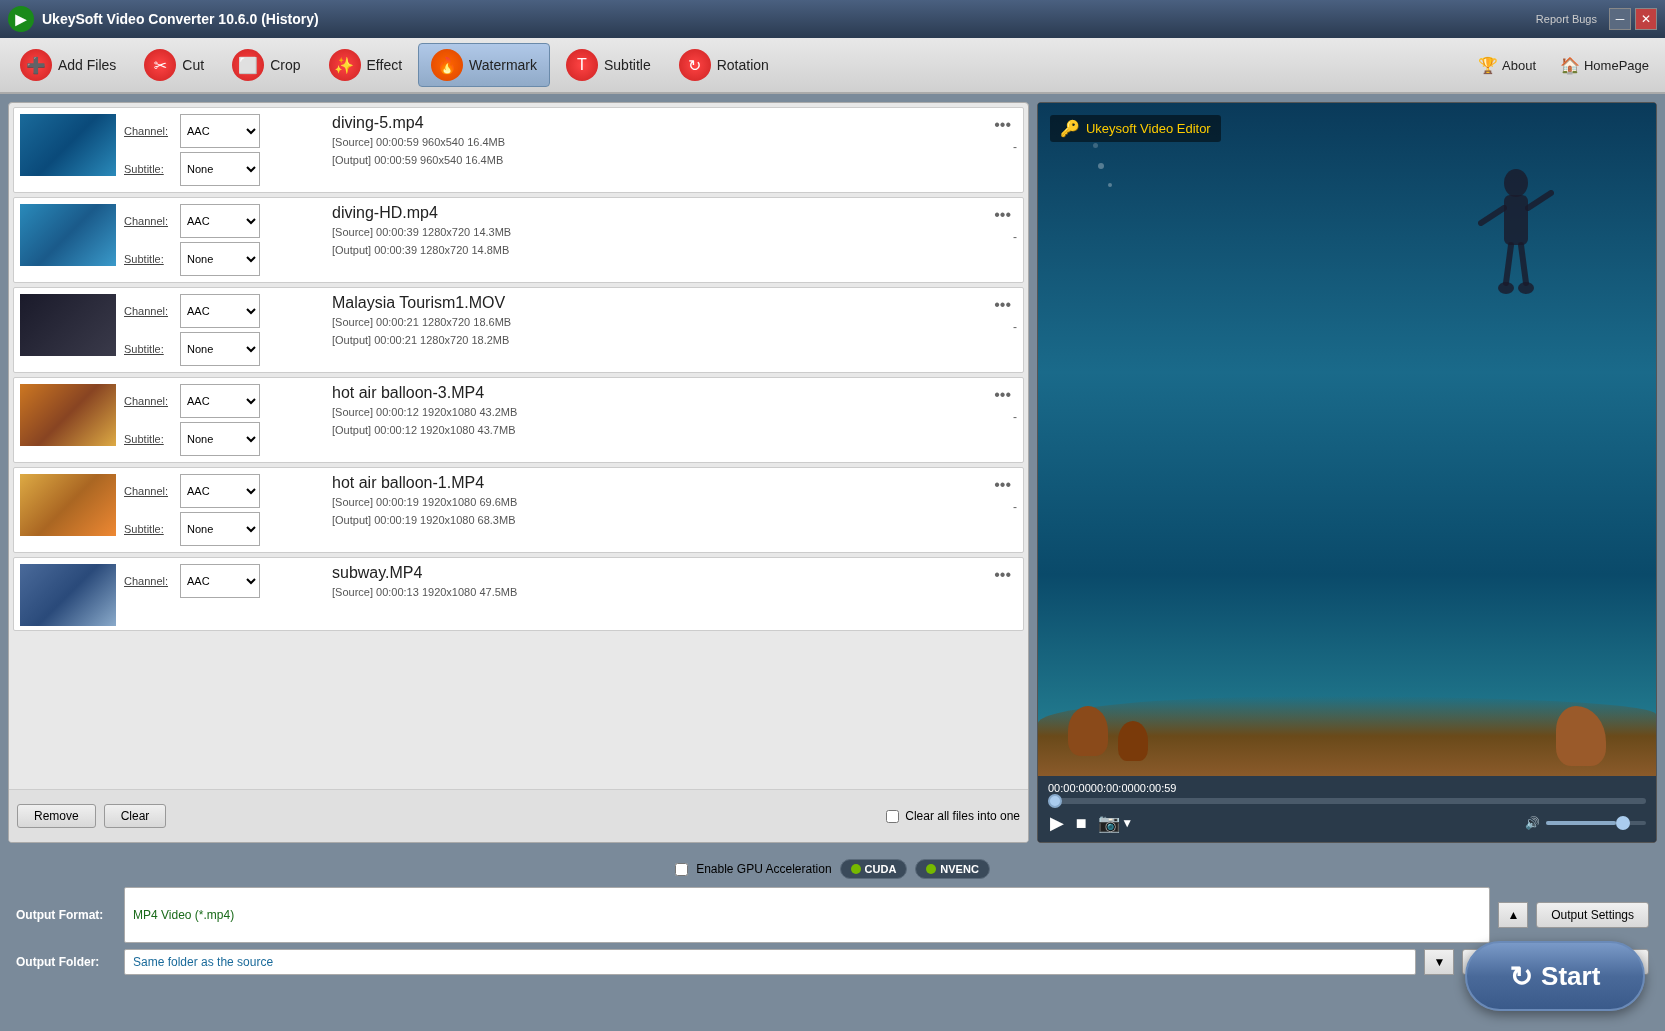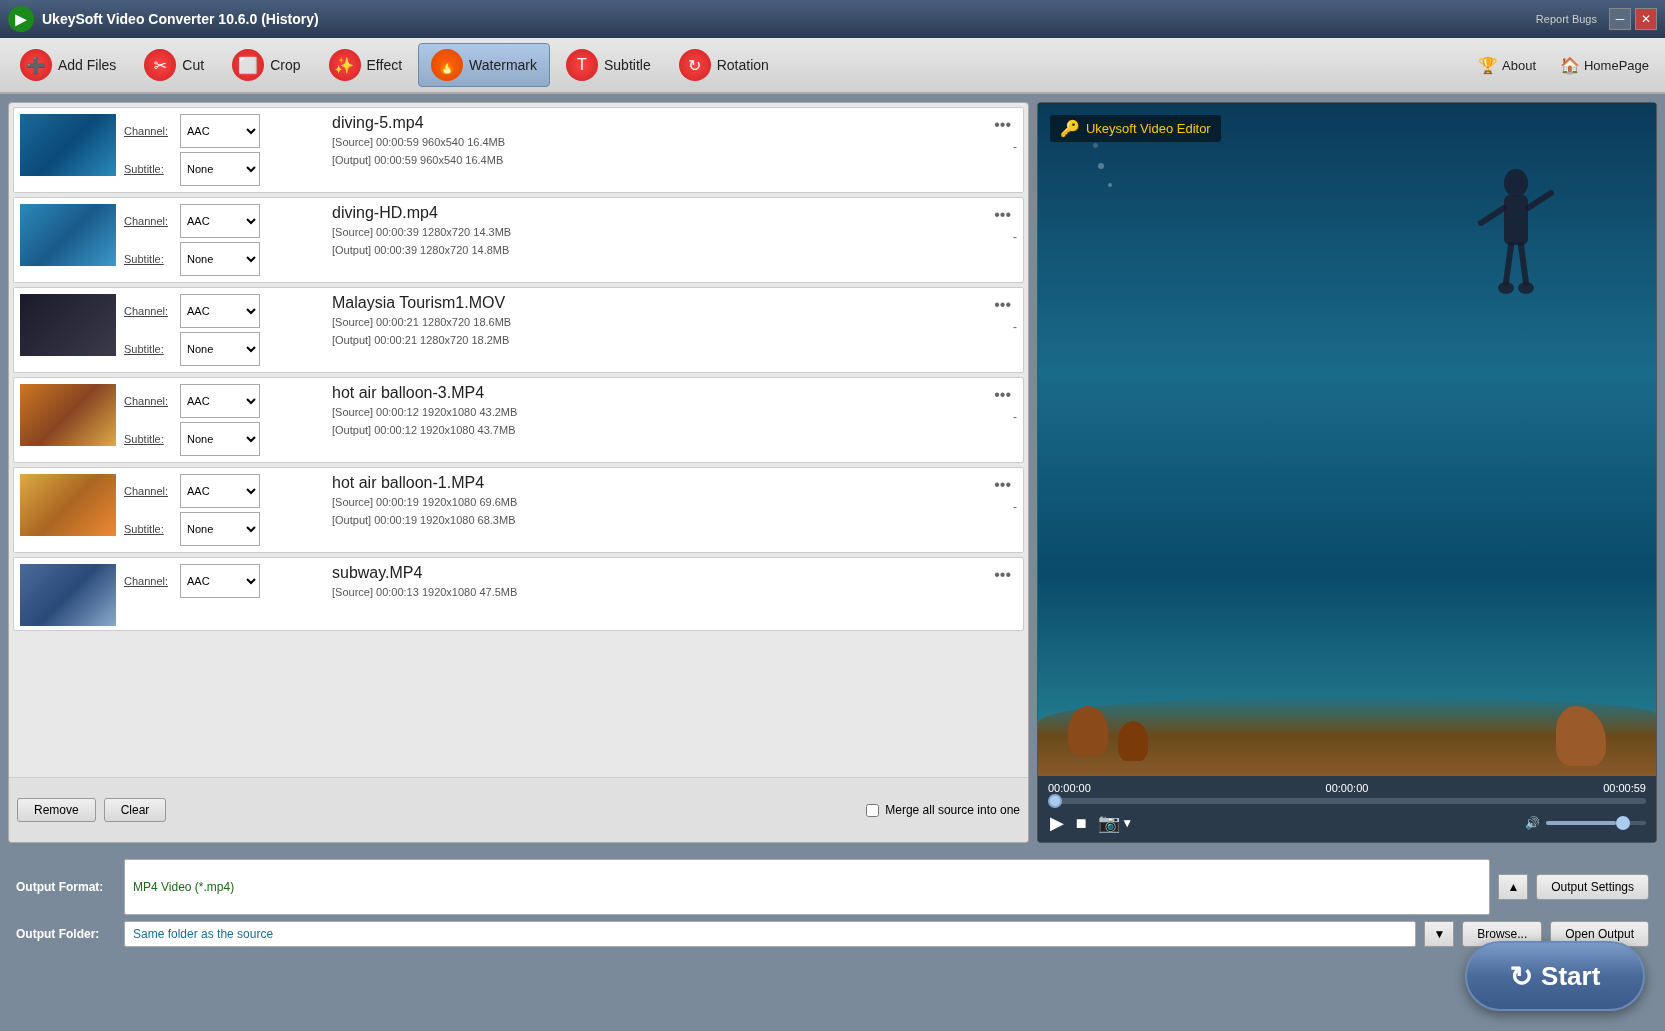--- a/index.html
+++ b/index.html
@@ -215,21 +215,21 @@
       gap: 4px;
     }
     .dots-menu {
       cursor: pointer;
       color: #666;
       font-size: 16px;
       padding: 2px 6px;
     }
     .dash { color: #666; }
     .file-list-footer {
-      padding: 20px 8px;
+      padding: 14px 8px;
       display: flex;
       align-items: center;
       gap: 8px;
       border-top: 1px solid #ccc;
       background: #e0e0e0;
     }
     .footer-btn {
       padding: 4px 16px;
       background: linear-gradient(to bottom, #f0f0f0, #d8d8d8);
       border: 1px solid #999;
@@ -279,21 +279,20 @@
       position: relative;
       overflow: hidden;
     }
     .playback-controls {
       background: #2a3a4a;
       padding: 6px 10px;
     }
     .time-bar {
       display: flex;
       align-items: center;
-      justify-content: space-between;
       color: white;
       font-size: 11px;
       margin-bottom: 4px;
     }
     .progress-track {
       height: 6px;
       background: #4a5a6a;
       border-radius: 3px;
       margin-bottom: 6px;
       position: relative;
@@ -670,21 +669,21 @@
         </div>
 
       </div>
 
       <div class="file-list-footer">
         <button class="footer-btn">Remove</button>
         <button class="footer-btn">Clear</button>
         <div class="footer-spacer"></div>
         <div class="merge-row">
           <input type="checkbox" style="">
-          <label>Merge all source into one</label>
+          <label>Clear all files into one</label>
         </div>
       </div>
     </div>
 
     <div class="preview-panel">
       <div class="video-area">
         <div class="video-bg">
 
           <div style="position:absolute;top:0;left:0;right:0;bottom:0;background:linear-gradient(180deg, #0a3a5a 0%, #1a6a8a 40%, #0a4a6a 70%, #2a8a9a 100%);"></div>
           <div style="position:absolute;bottom:0;left:0;right:0;height:80px;background:linear-gradient(to top, #8a5a2a, #6a4a1a, transparent);border-radius:50% 60% 0 0/30px 20px 0 0;"></div>
@@ -739,20 +738,32 @@
             </div>
           </div>
         </div>
       </div>
     </div>
 
   </div>
 
   <div class="bottom-section">
 
+    <div class="gpu-row">
+      <input type="checkbox" style="">
+      <span>Enable GPU Acceleration</span>
+      <div class="gpu-badge">
+        <div class="nvidia-dot"></div>
+        <span>CUDA</span>
+      </div>
+      <div class="gpu-badge">
+        <div class="nvidia-dot"></div>
+        <span>NVENC</span>
+      </div>
+    </div>
 
     <div class="output-row">
       <span class="output-label">Output Format:</span>
       <input class="output-input" type="text" value="MP4 Video (*.mp4)" style="">
       <button class="dropdown-btn">▲</button>
       <button class="output-btn">Output Settings</button>
     </div>
 
     <div class="output-row">
       <span class="output-label">Output Folder:</span>

